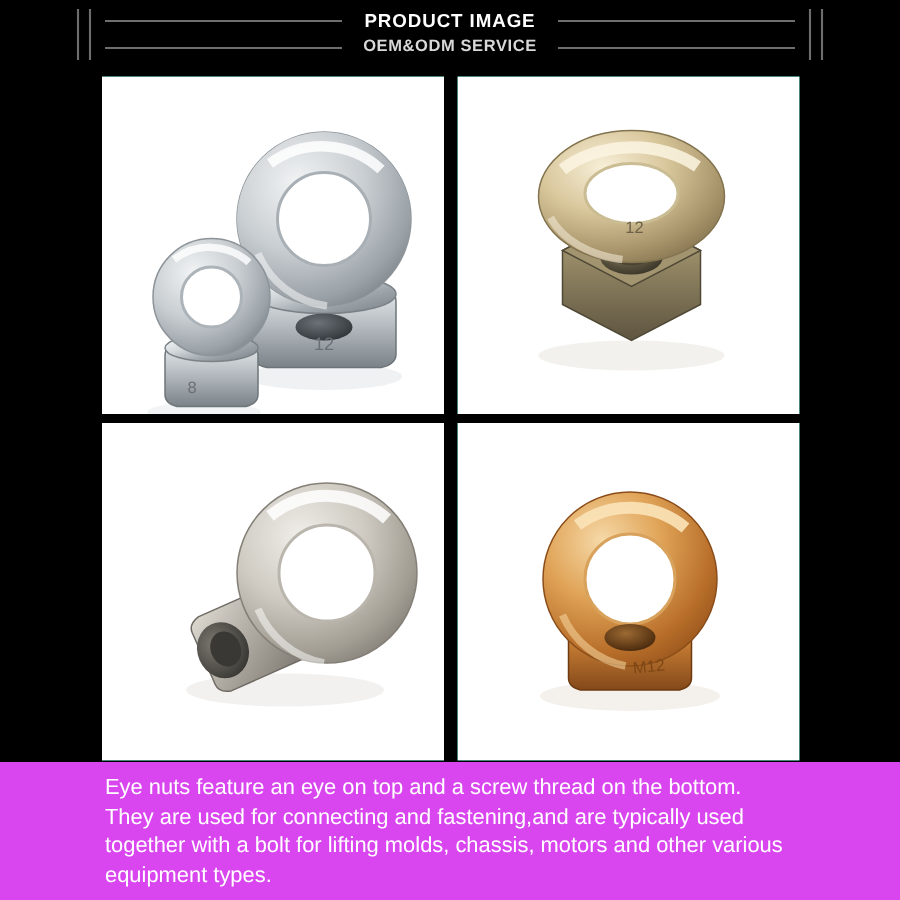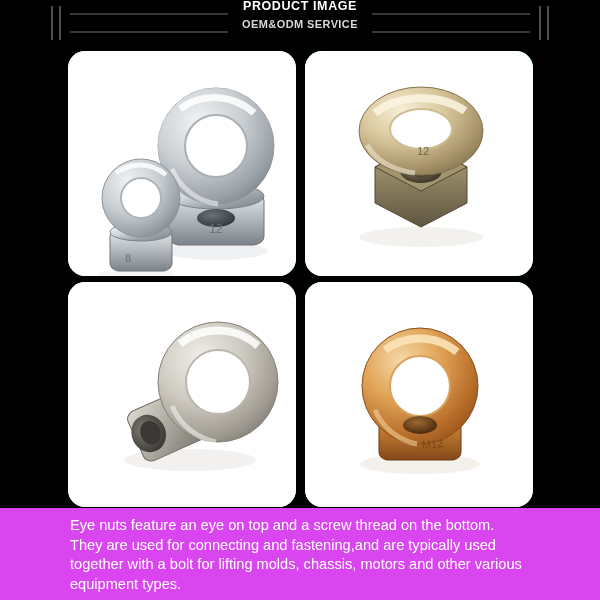--- a/index.html
+++ b/index.html
@@ -22,20 +22,21 @@
     box-sizing: border-box;
   }
 
   
   .header {
     position: relative;
     width: 600px;
     height: 46px;
     background: #000000;
     display: flex;
+    align-items: center;
     justify-content: center;
     overflow: hidden;
   }
   .header-rules {
     position: absolute;
     top: 0;
     left: 0;
     width: 600px;
     height: 46px;
     pointer-events: none;
@@ -69,21 +70,20 @@
     left: 0;
     top: 46px;
     width: 600px;
     height: 462px;
     background: #000000;
   }
   .cell {
     position: absolute;
     background: #5eead4;
     overflow: hidden;
-    border-radius: 17px;
   }
   .cell-1 { left: 68px;  top: 5px;   width: 228px; height: 225px; }
   .cell-2 { left: 305px; top: 5px;   width: 228px; height: 225px; }
   .cell-3 { left: 68px;  top: 236px; width: 228px; height: 225px; }
   .cell-4 { left: 305px; top: 236px; width: 228px; height: 225px; }
 
   .photo {
     position: absolute;
     inset: 0;
     display: block;

